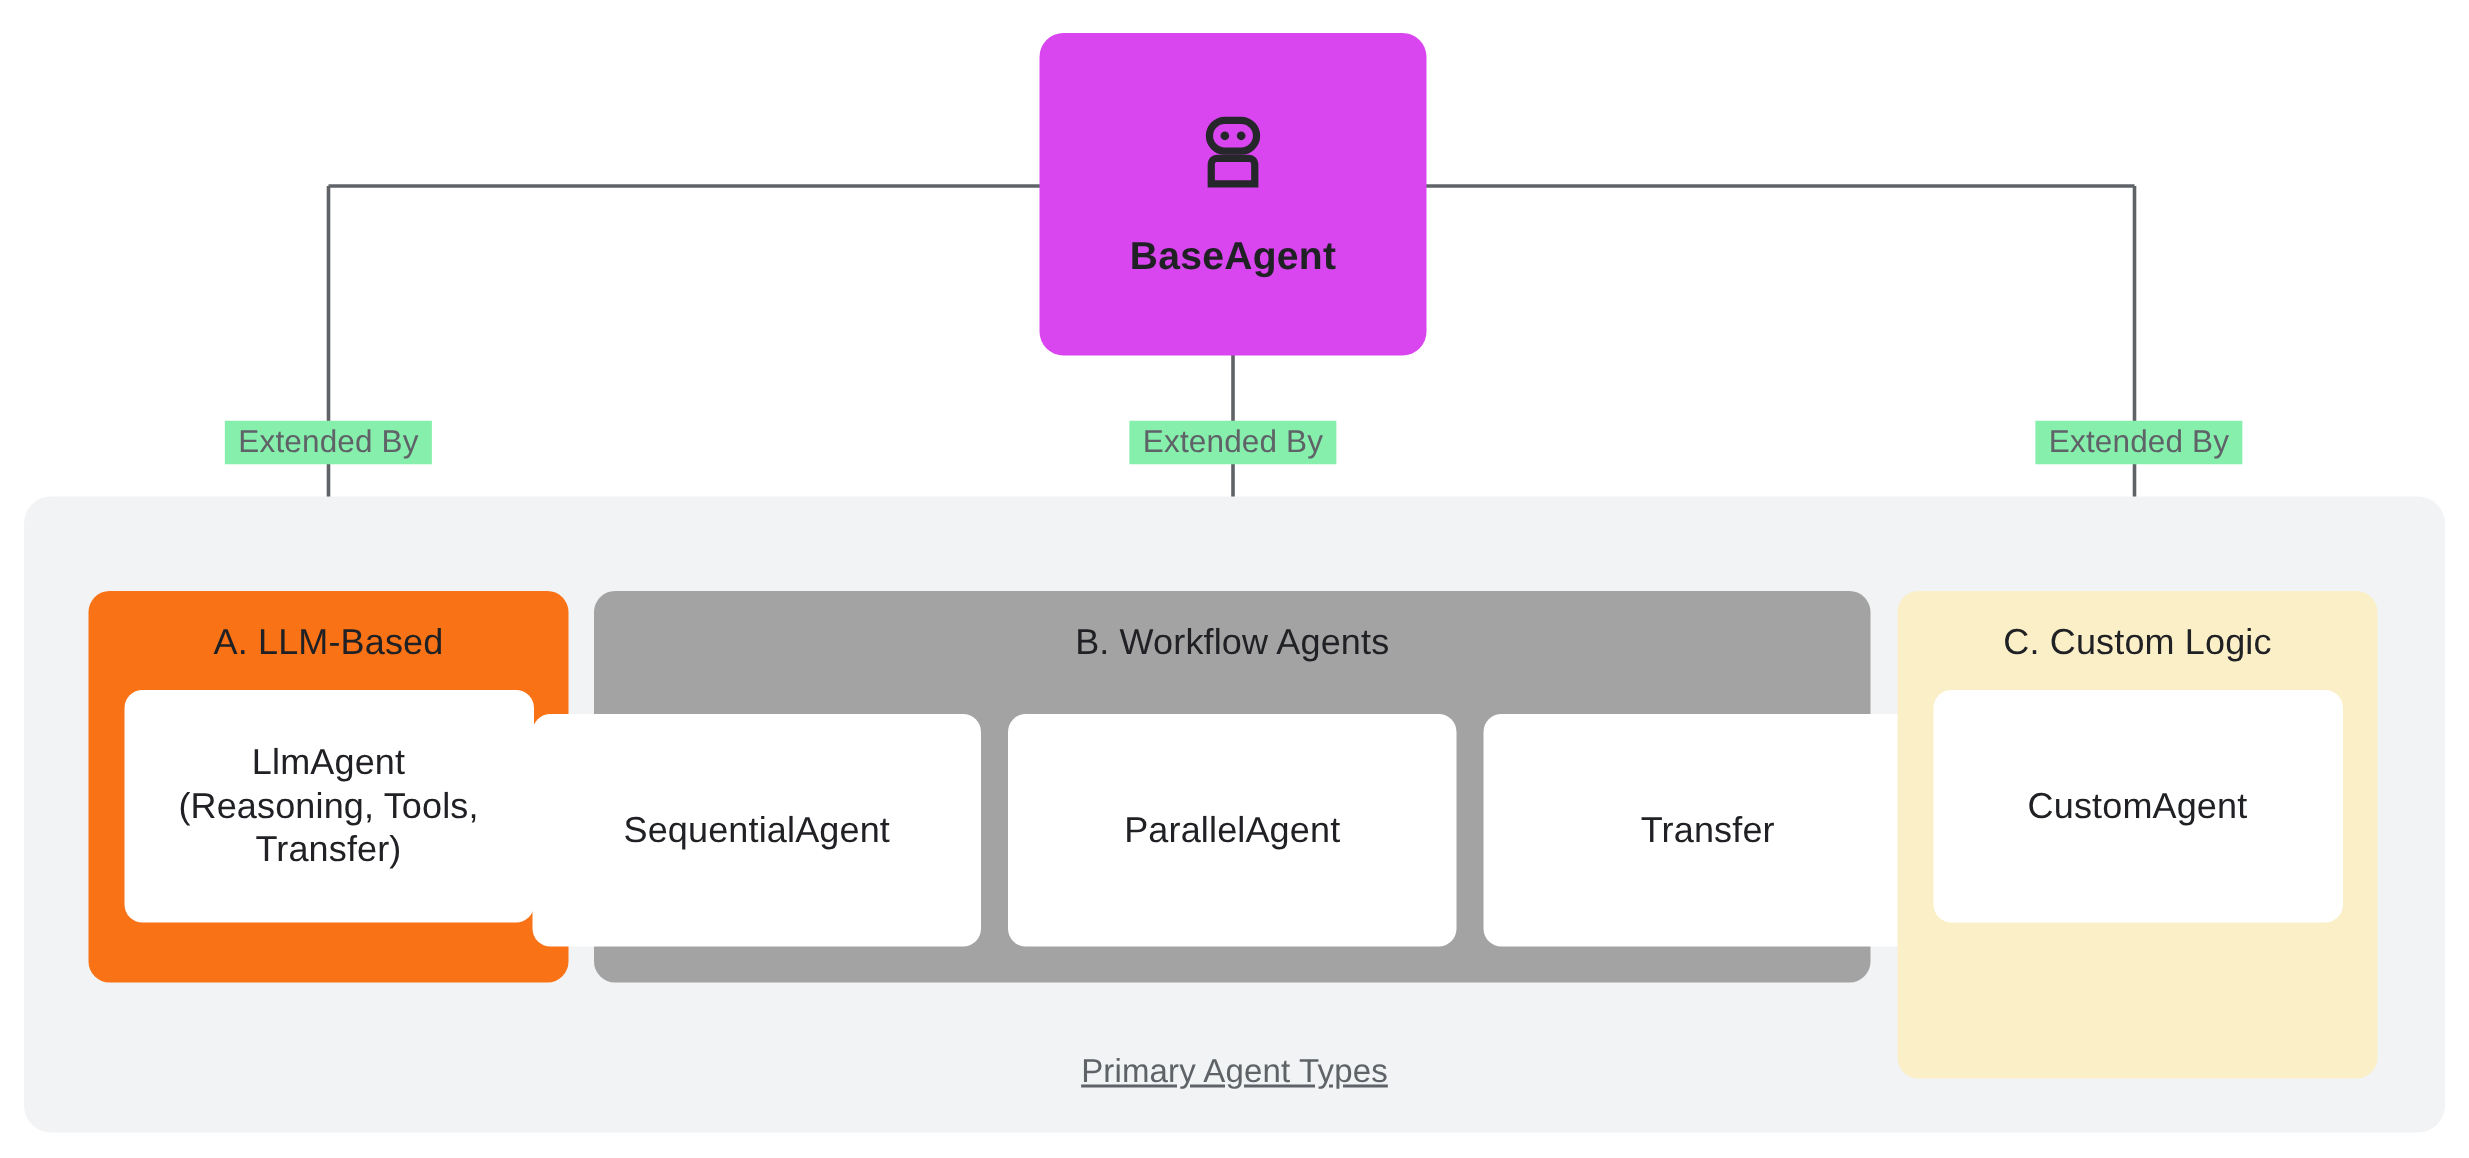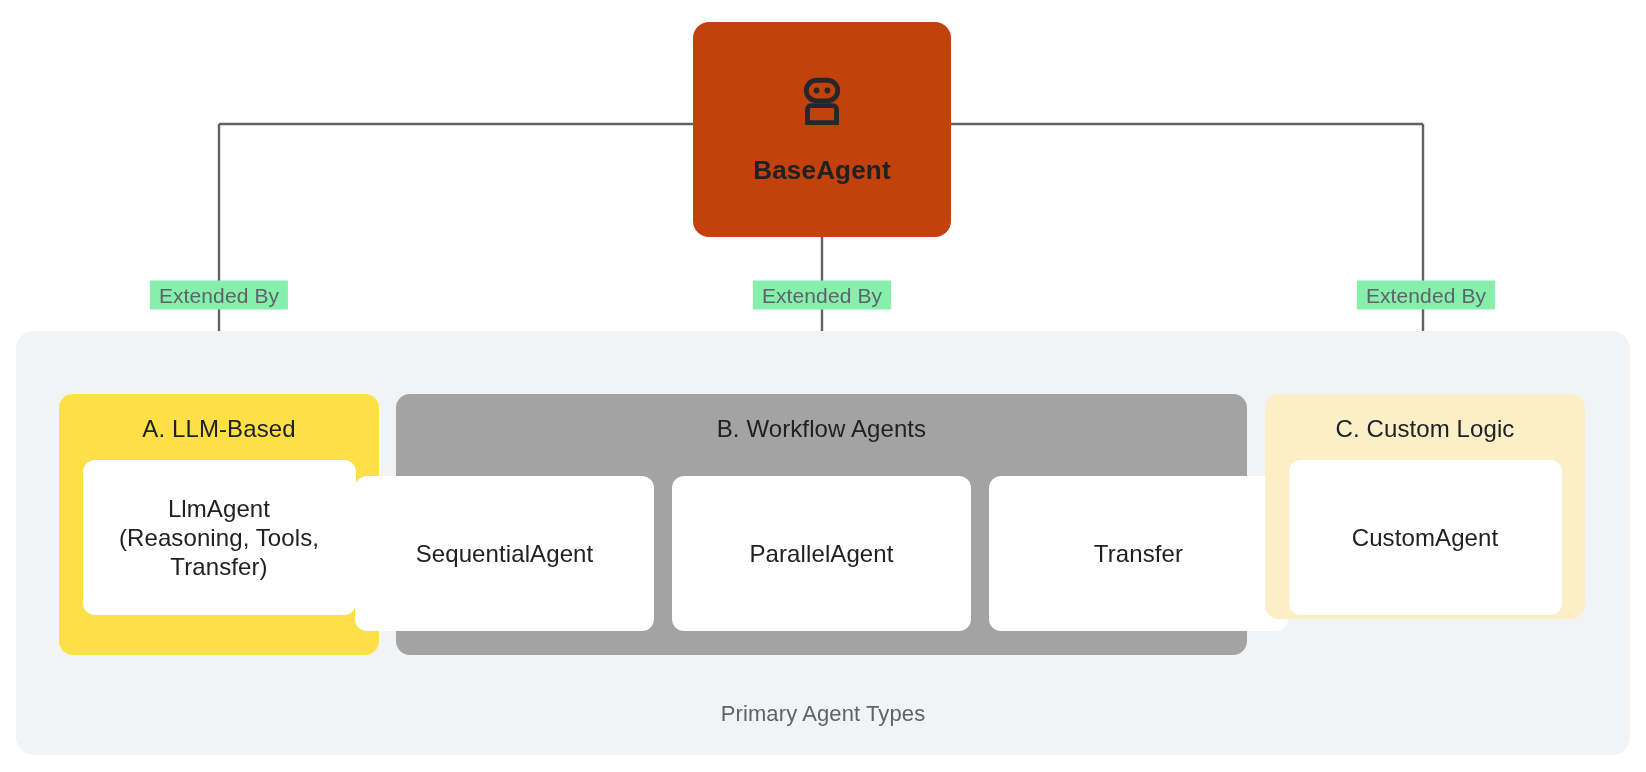--- a/index.html
+++ b/index.html
@@ -41,21 +41,21 @@
     letter-spacing: 0.1px;
   }
 
   
   #base-agent {
     position: absolute;
     left: 693px;
     top: 22px;
     width: 258px;
     height: 215px;
-    background: #c2410c;
+    background: #d946ef;
     border-radius: 16px;
     display: flex;
     flex-direction: column;
     align-items: center;
     justify-content: center;
     gap: 24px;
   }
   #base-agent .robot-icon {
     display: block;
     width: 58px;
@@ -80,20 +80,21 @@
   }
   #primary-agent-types .container-caption {
     position: absolute;
     left: 0;
     right: 0;
     bottom: 28px;
     text-align: center;
     font-size: 22px;
     color: #5f6368;
     letter-spacing: 0.1px;
+    text-decoration: underline;
   }
 
   
   .group {
     position: absolute;
     top: 394px;
     border-radius: 14px;
     display: flex;
     flex-direction: column;
     align-items: center;
@@ -110,32 +111,32 @@
     display: flex;
     flex-direction: row;
     gap: 18px;
     padding: 0 23px 23px 23px;
   }
 
   #group-llm-based {
     left: 59px;
     width: 320px;
     height: 261px;
-    background: #fde047;
+    background: #f97316;
   }
   #group-workflow-agents {
     left: 396px;
     width: 851px;
     height: 261px;
     background: #a3a3a3;
   }
   #group-custom-logic {
     left: 1265px;
     width: 320px;
-    height: 225px;
+    height: 325px;
     background: #fbefc8;
   }
 
   
   .agent-card {
     background: #ffffff;
     border-radius: 12px;
     display: flex;
     align-items: center;
     justify-content: center;

